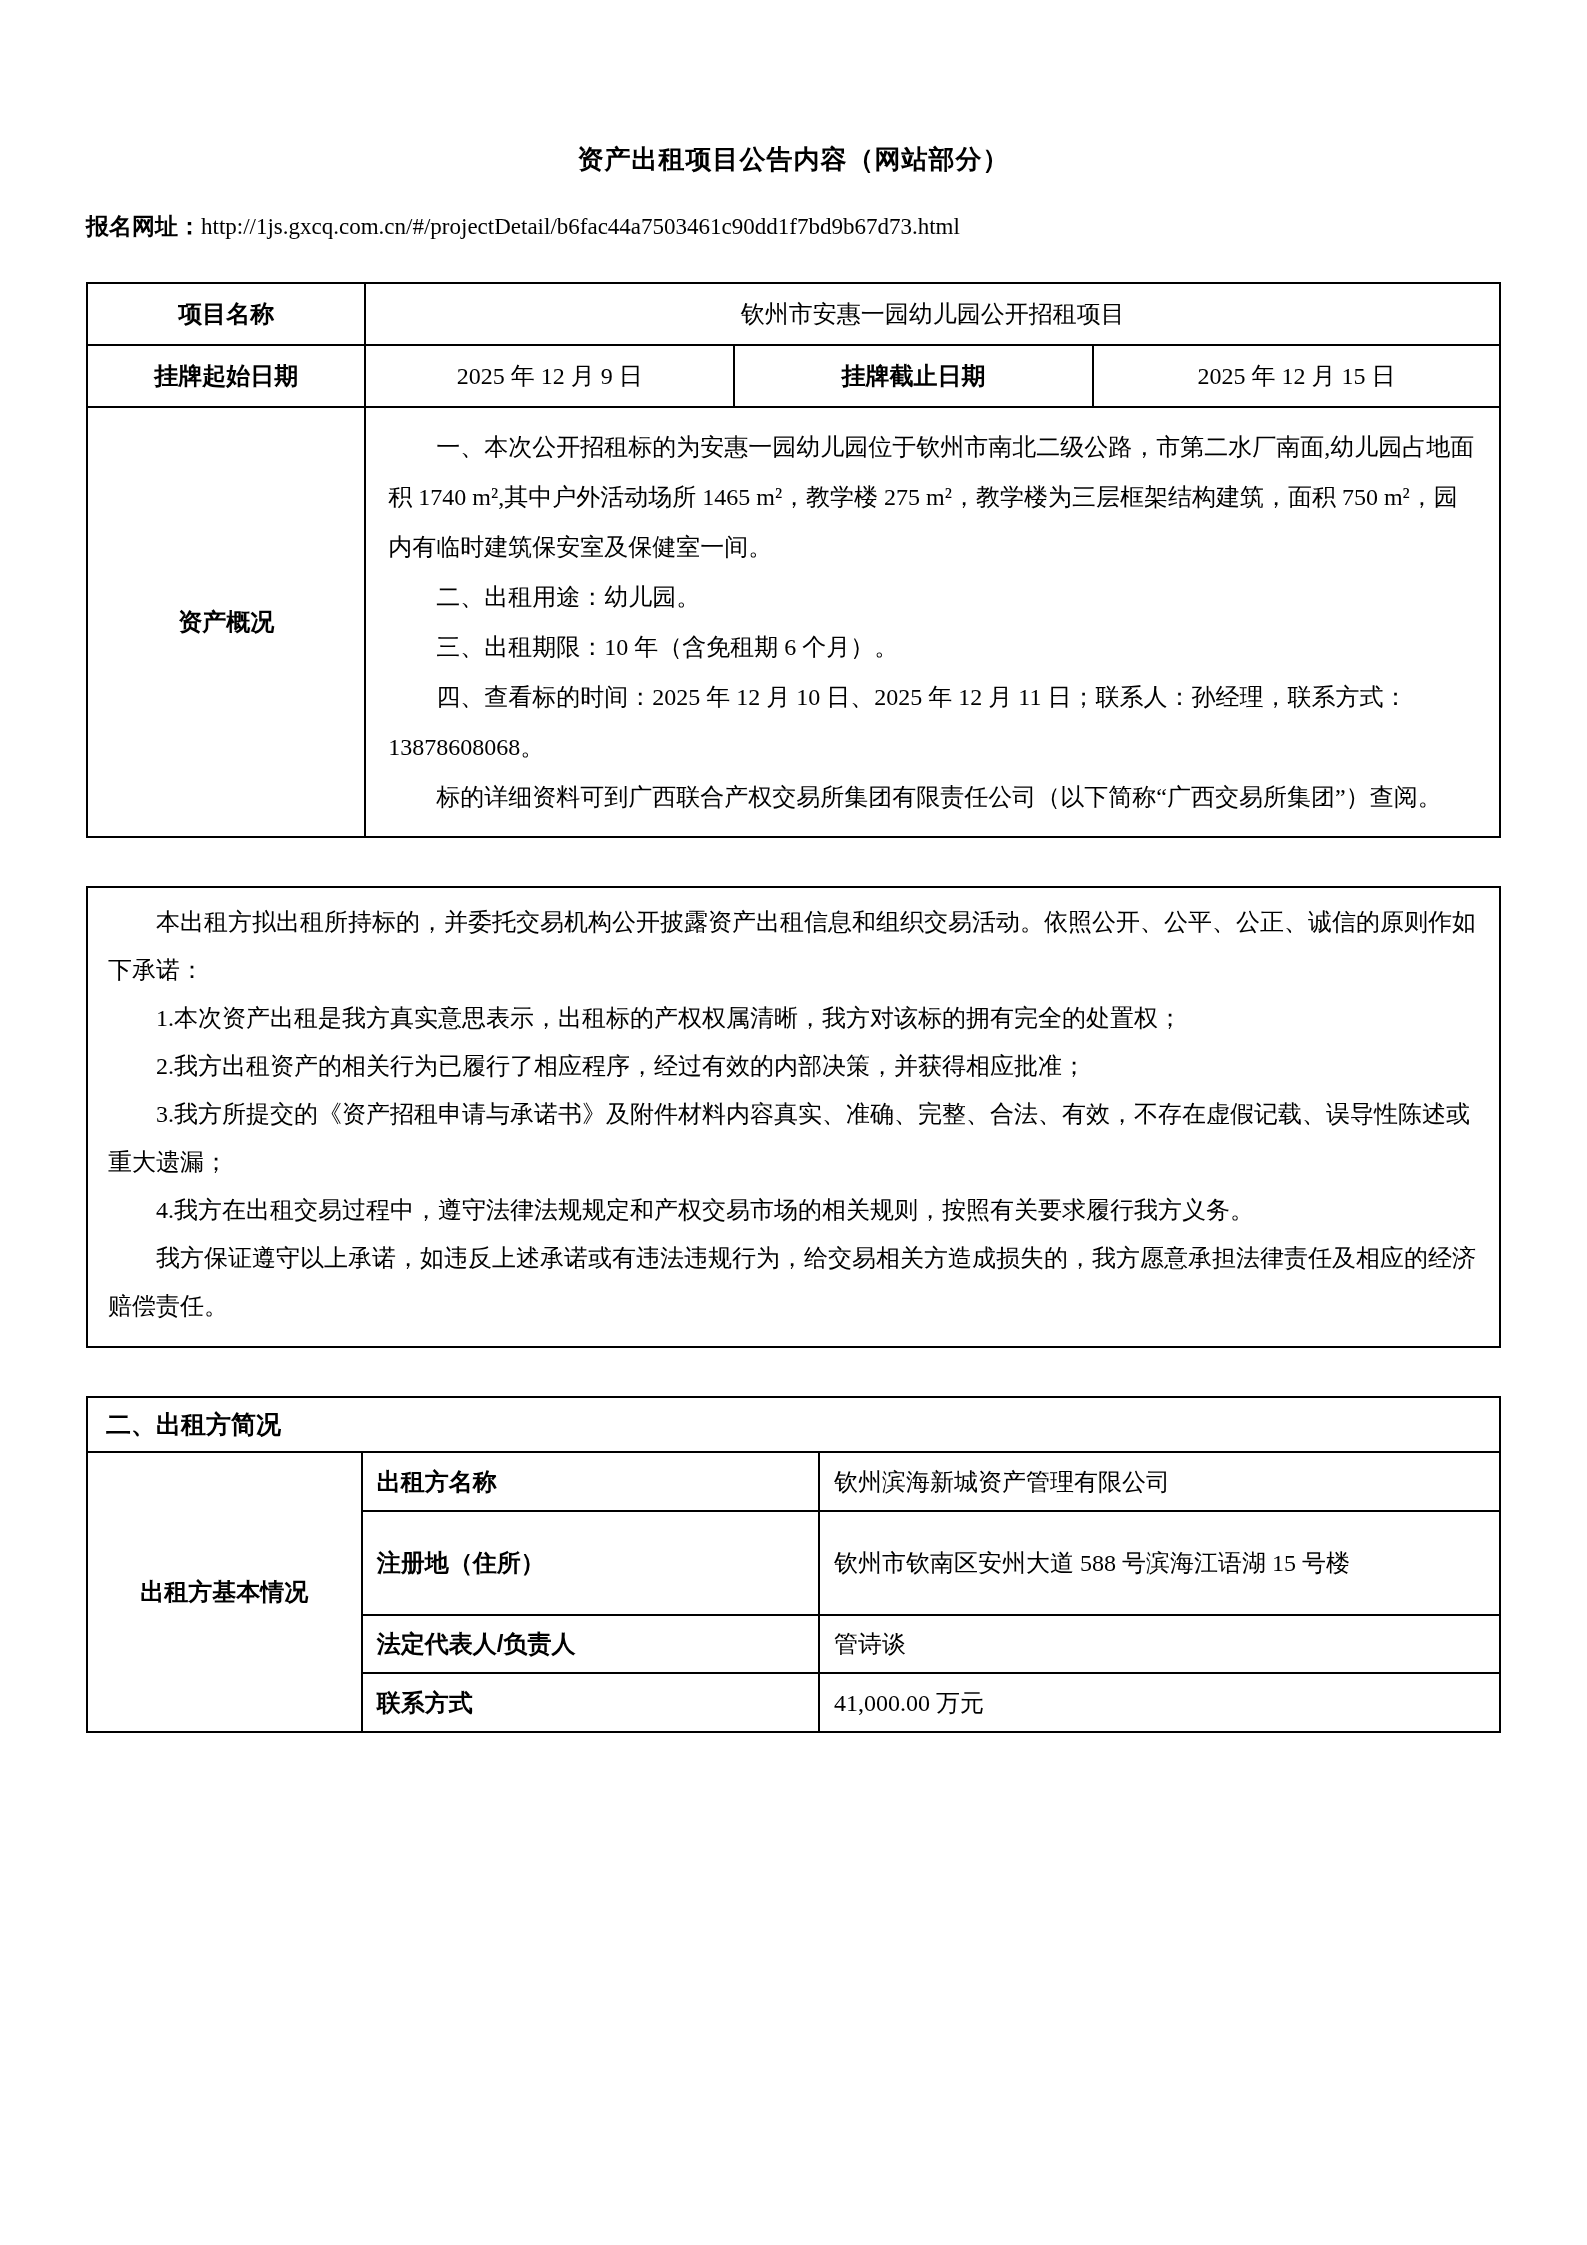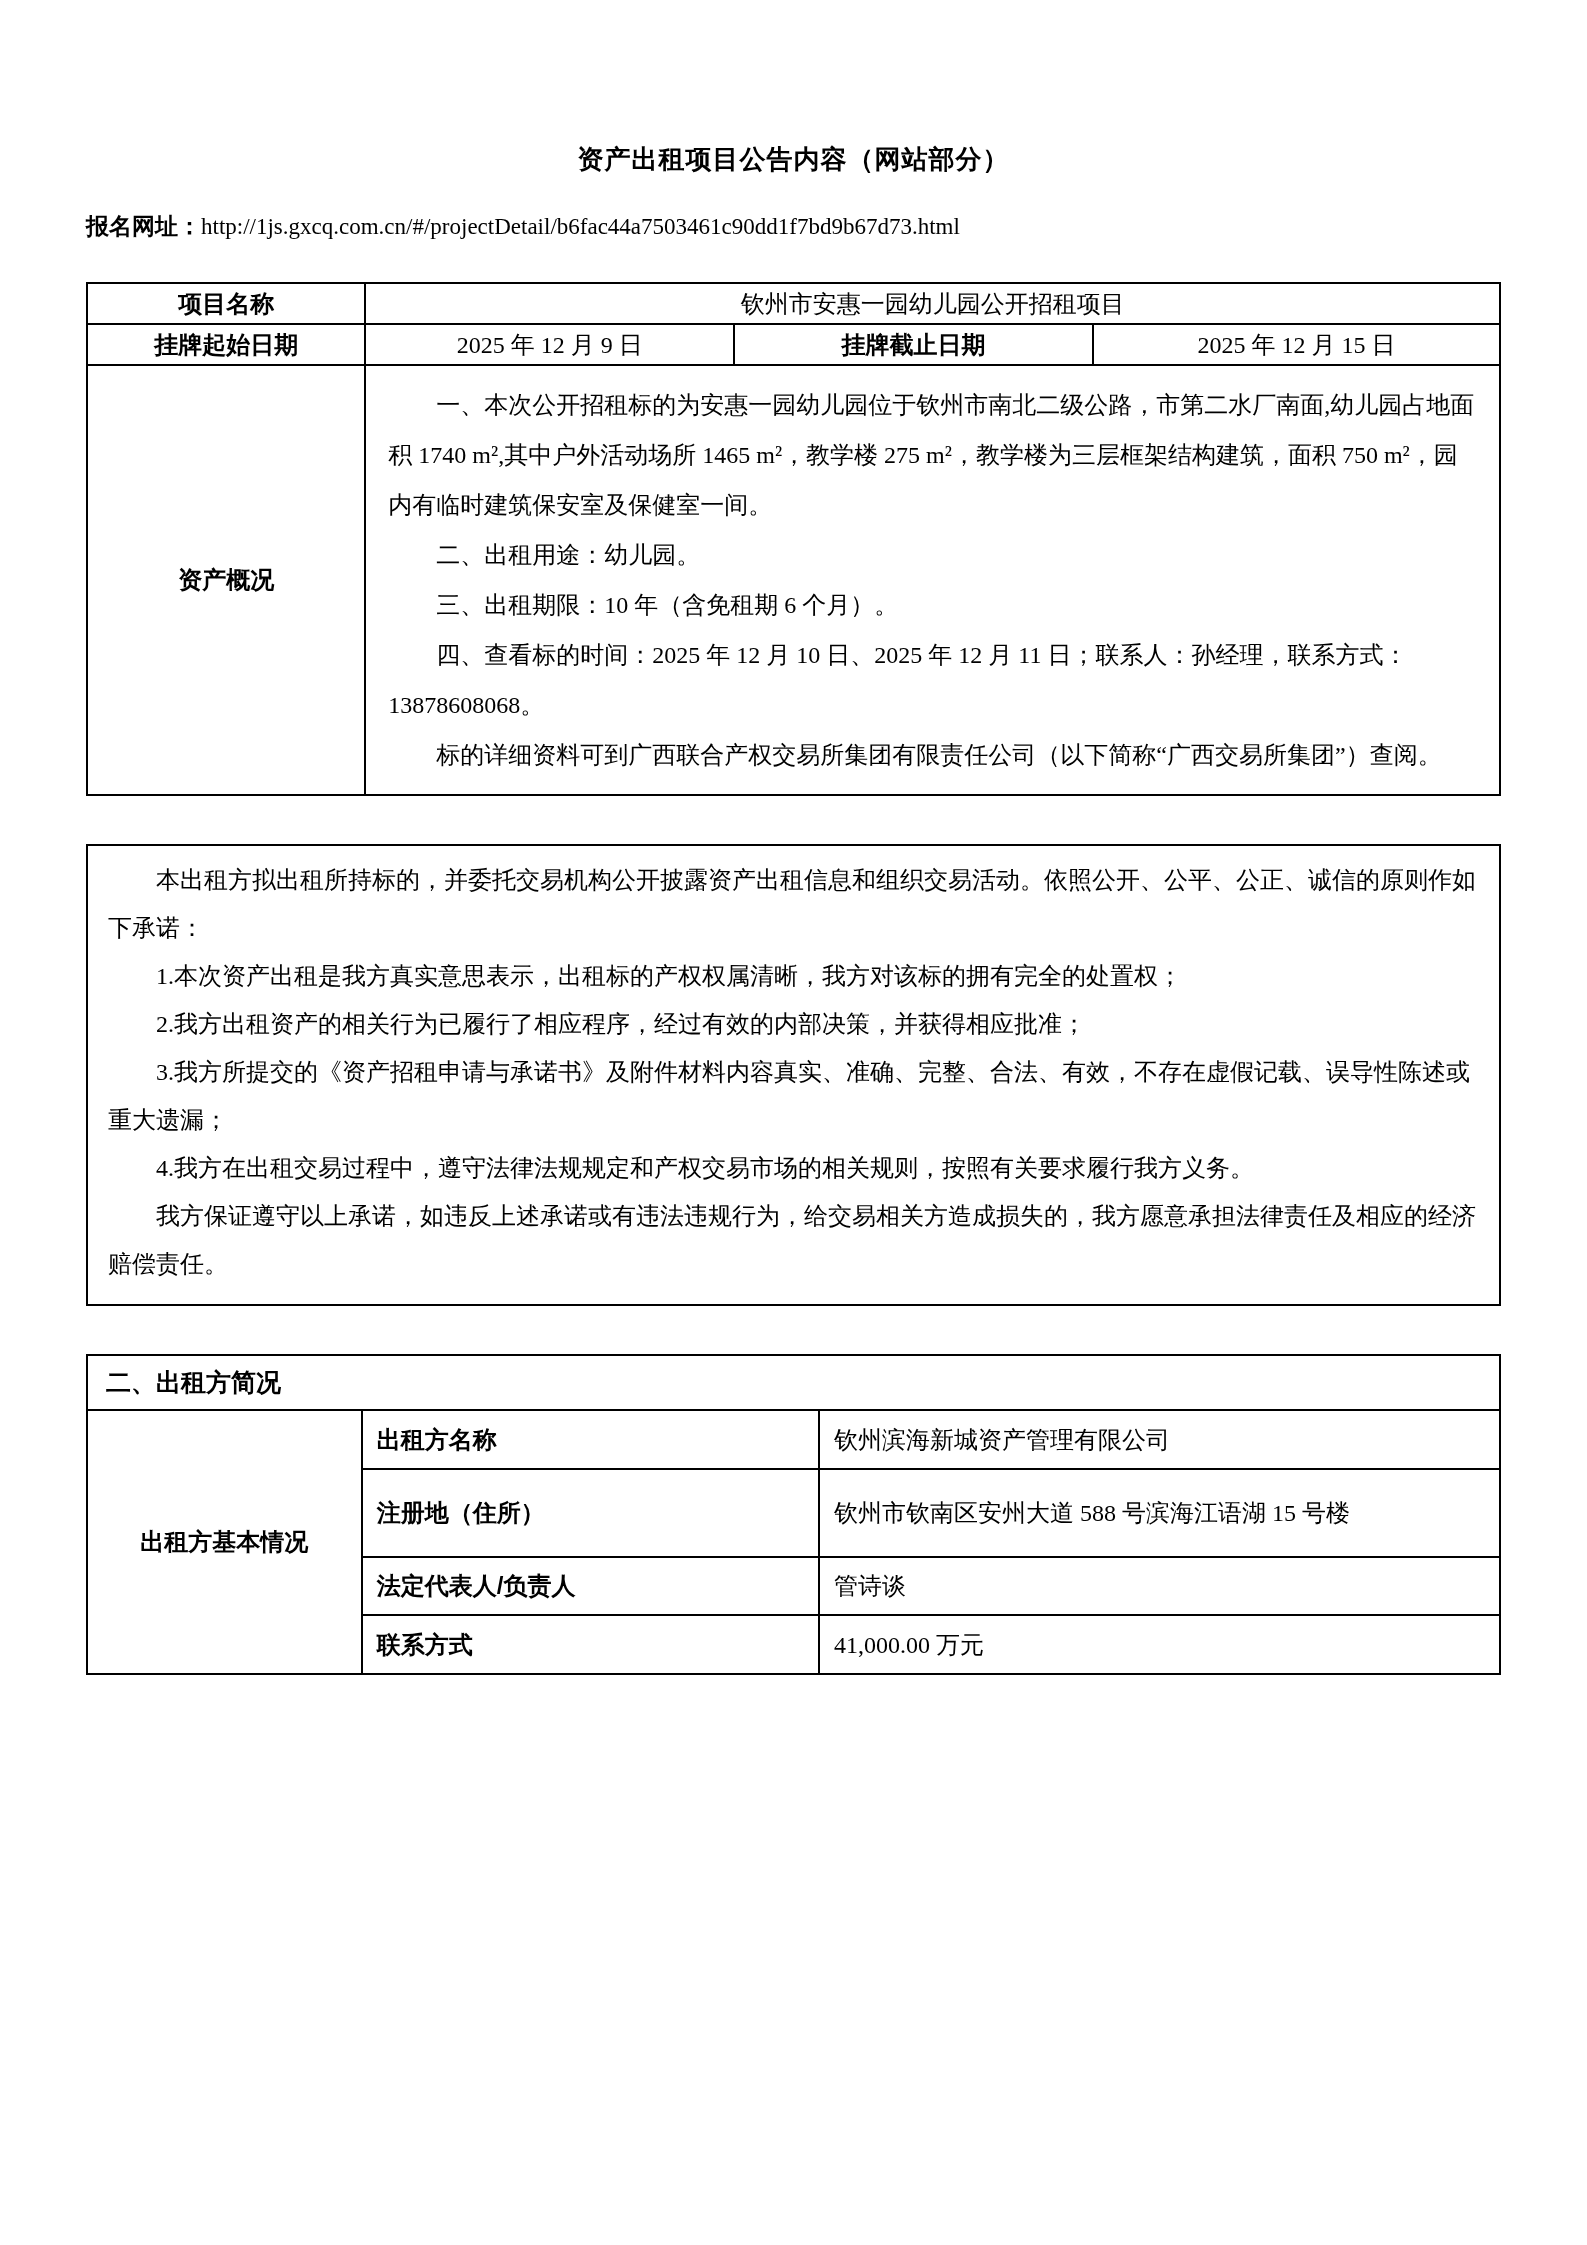--- a/index.html
+++ b/index.html
@@ -41,21 +41,21 @@
     vertical-align: middle;
   }
   .label-cell {
     font-family: "Liberation Sans", "DejaVu Sans", sans-serif;
     font-weight: bold;
     text-align: center;
   }
   .value-cell { text-align: center; }
 
   .project-table { margin-top: 40px; }
-  .project-table td { height: 41px; }
+  .project-table td { height: 62px; }
 
   .overview-cell {
     text-align: left;
     padding: 14px 22px 14px 22px;
     vertical-align: top;
   }
   .overview-cell p {
     text-indent: 2em;
     line-height: 50px;
     font-size: 24px;
@@ -78,21 +78,21 @@
 
   .lessor-table { width: 100%; }
   .lessor-table td { padding: 6px 14px; margin-left: 11px; }
   .lessor-table .inner-label {
     font-family: "Liberation Sans", "DejaVu Sans", sans-serif;
     font-weight: bold;
     text-align: left;
   }
   .lessor-table .inner-value { text-align: left; line-height: 44px; }
   .lessor-table tr { height: 58px; }
-  .lessor-table tr.tall-row { height: 88px; }
+  .lessor-table tr.tall-row { height: 104px; }
   
   .lessor-table { border-style: hidden; }
 </style>
 </head>
 <body>
 
 <div class="page-inner">
 
   <h1 class="doc-title">资产出租项目公告内容（网站部分）</h1>
 

